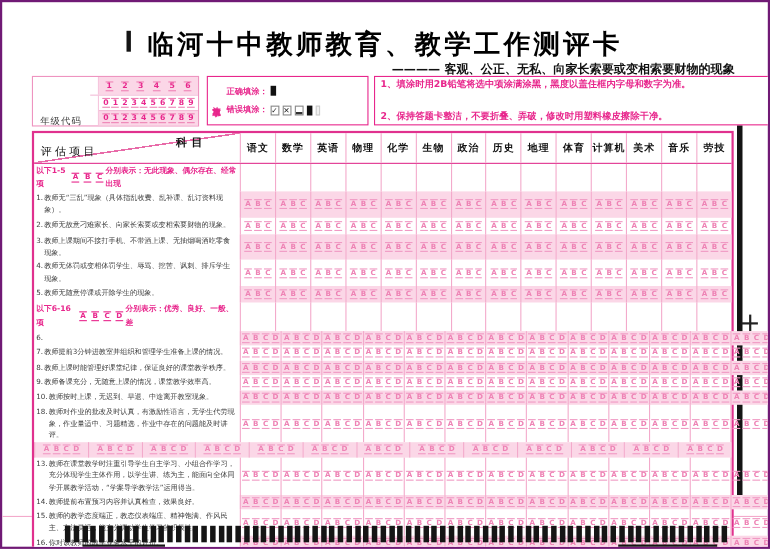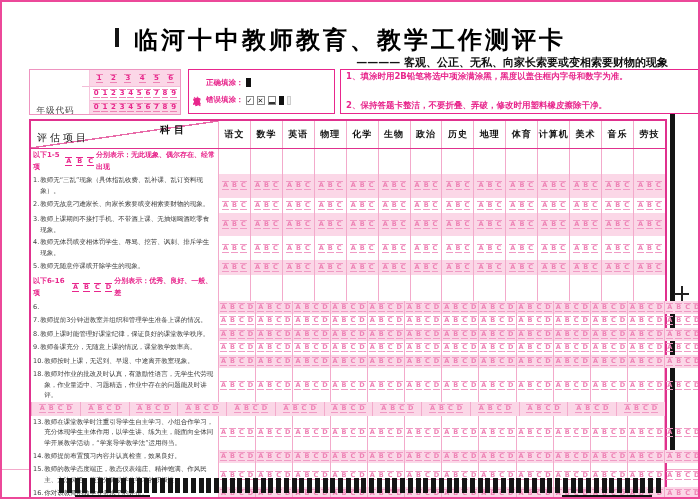--- a/index.html
+++ b/index.html
@@ -1,16 +1,16 @@
 <!DOCTYPE html>
 <html><head>
 <meta charset="utf-8">
 <style>
   html,body{margin:0;padding:0;background:#fff;}
-  .page{position:relative;width:700px;height:499px;box-sizing:border-box;border:2px solid #ec4899;
+  .page{position:relative;width:700px;height:499px;box-sizing:border-box;border:2px solid #701a75;
         background:#fff;overflow:hidden;font-family:"DejaVu Sans","Liberation Sans",sans-serif;}
   
   .title{position:absolute;top:22px;left:0;right:0;text-align:center;font-size:24px;font-weight:bold;
          letter-spacing:3px;color:#000;}
   .subtitle{position:absolute;top:53px;right:30px;font-size:11px;font-weight:bold;color:#111;}
   
   .codes{position:absolute;left:27px;top:67px;width:150px;border:1px solid #ee94c0;
          display:grid;grid-template-columns:52px 8px 1fr;grid-template-rows:16px 14px 14px;font-size:8.5px;}
   .codes .lab{display:flex;align-items:center;justify-content:center;letter-spacing:1px;color:#3f3f3f;
               border-right:1px solid #ee94c0;margin-top:41px;}

